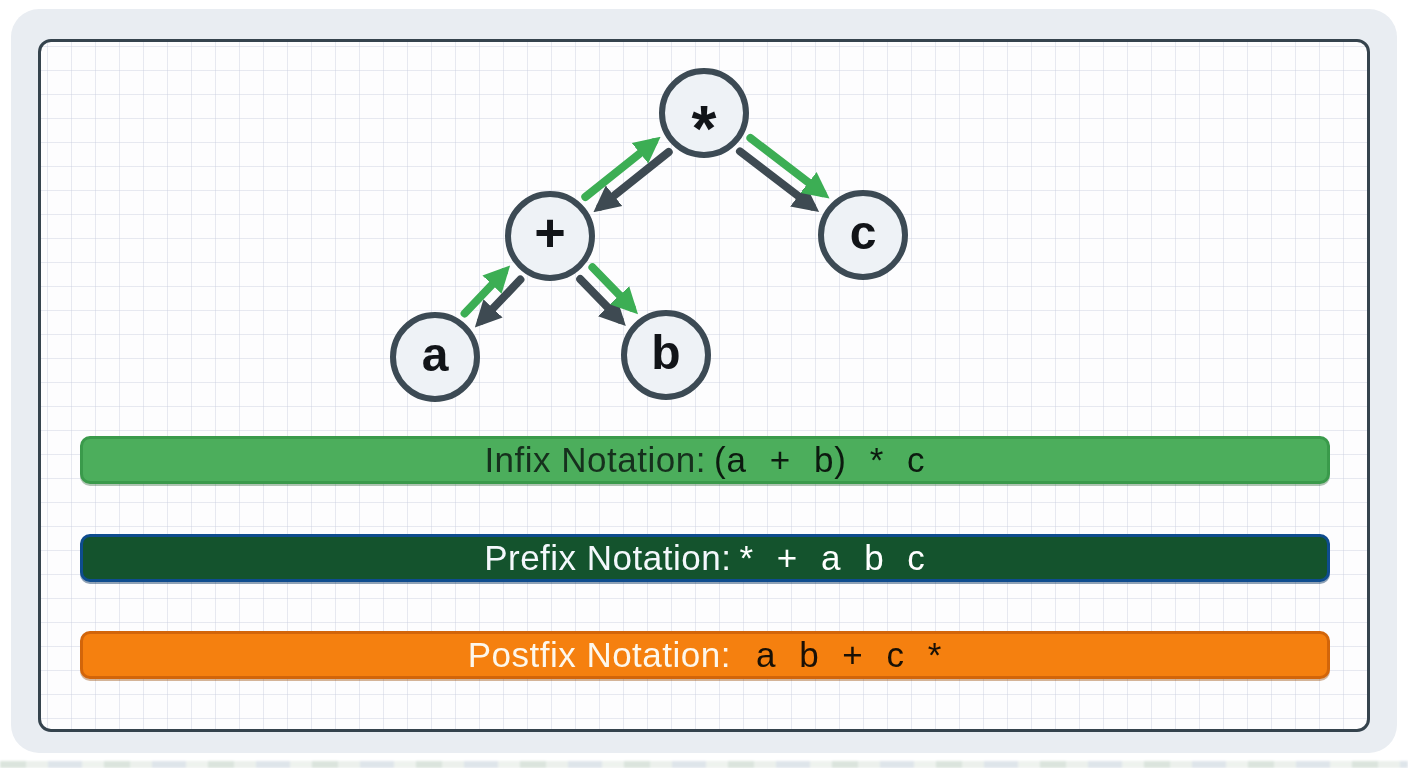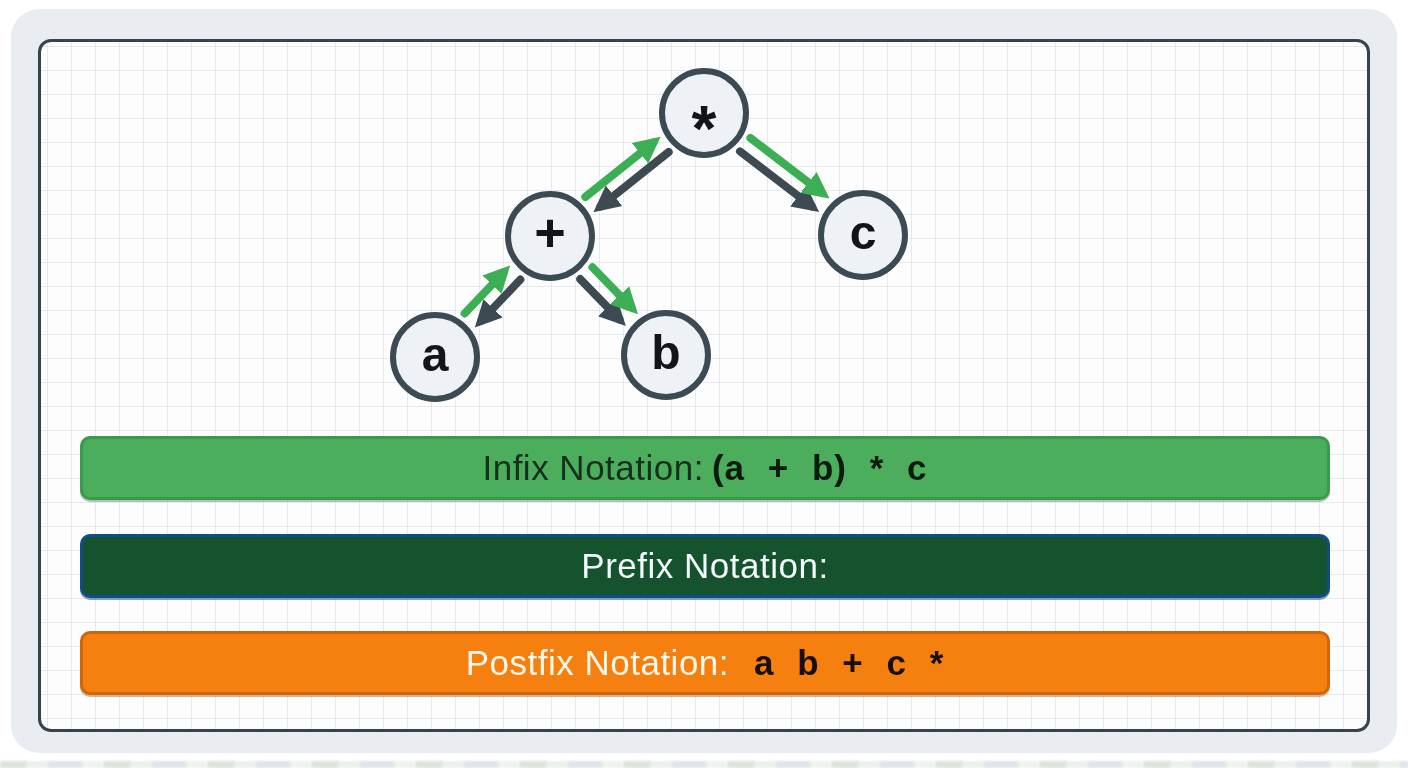--- a/index.html
+++ b/index.html
@@ -24,24 +24,24 @@
   svg.edges{position:absolute;left:0;top:0;width:1408px;height:768px;pointer-events:none;}
 
   .node{position:absolute;width:90px;height:90px;border-radius:50%;background:#eef2f6;
     border:6px solid #3c4a54;box-sizing:border-box;display:flex;align-items:center;justify-content:center;
     color:#111418;font-weight:bold;}
   .node span{display:block;}
   .node-letter span{font-size:48px;line-height:1;transform:translateY(-2px);}
   .node-plus span{font-size:54px;line-height:1;transform:translateY(-4px);}
   .node-star span{font-size:64px;line-height:1;transform:translateY(16px);}
 
-  .banner{position:absolute;left:80px;width:1250px;height:64px;border-radius:10px;box-sizing:border-box;
+  .banner{position:absolute;left:80px;width:1250px;height:48px;border-radius:10px;box-sizing:border-box;
     display:flex;align-items:center;justify-content:center;border:3px solid transparent;}
   .banner .lbl{font-size:35px;font-weight:400;letter-spacing:.5px;}
-  .banner .expr{font-size:35px;font-weight:700;margin-left:8px;word-spacing:12px;letter-spacing:1px;}
+  .banner .expr{font-size:35px;font-weight:400;margin-left:8px;word-spacing:12px;letter-spacing:1px;}
 
   .banner-infix{top:436px;background:#4cae5c;border-color:#3a9a4b;box-shadow:0 2px 0 rgba(30,90,40,.35);}
   .banner-infix .lbl{color:#16301d;}
   .banner-infix .expr{color:#0c1a0f;}
 
   .banner-prefix{top:534px;background:#14532d;border-color:#0e4c8e;box-shadow:0 2px 0 rgba(8,50,95,.45);}
   .banner-prefix .lbl{color:#f4f8fc;}
   .banner-prefix .expr{color:#ffffff;}
 
   .banner-postfix{top:631px;background:#f5800f;border-color:#d2650a;box-shadow:0 2px 0 rgba(150,70,0,.4);gap:17px;}
@@ -97,19 +97,20 @@
   <div class="node node-letter" style="left:818px;top:190px;">
     <span>c</span>
   </div>
 
   <div class="banner banner-infix">
     <span class="lbl">Infix Notation:</span>
     <span class="expr">(a + b) * c</span>
   </div>
   <div class="banner banner-prefix">
     <span class="lbl">Prefix Notation:</span>
+    <span class="expr">* + a b c</span>
   </div>
   <div class="banner banner-postfix">
     <span class="lbl">Postfix Notation:</span>
     <span class="expr">a b + c *</span>
   </div>
 
 </div>
 
 </body></html>

